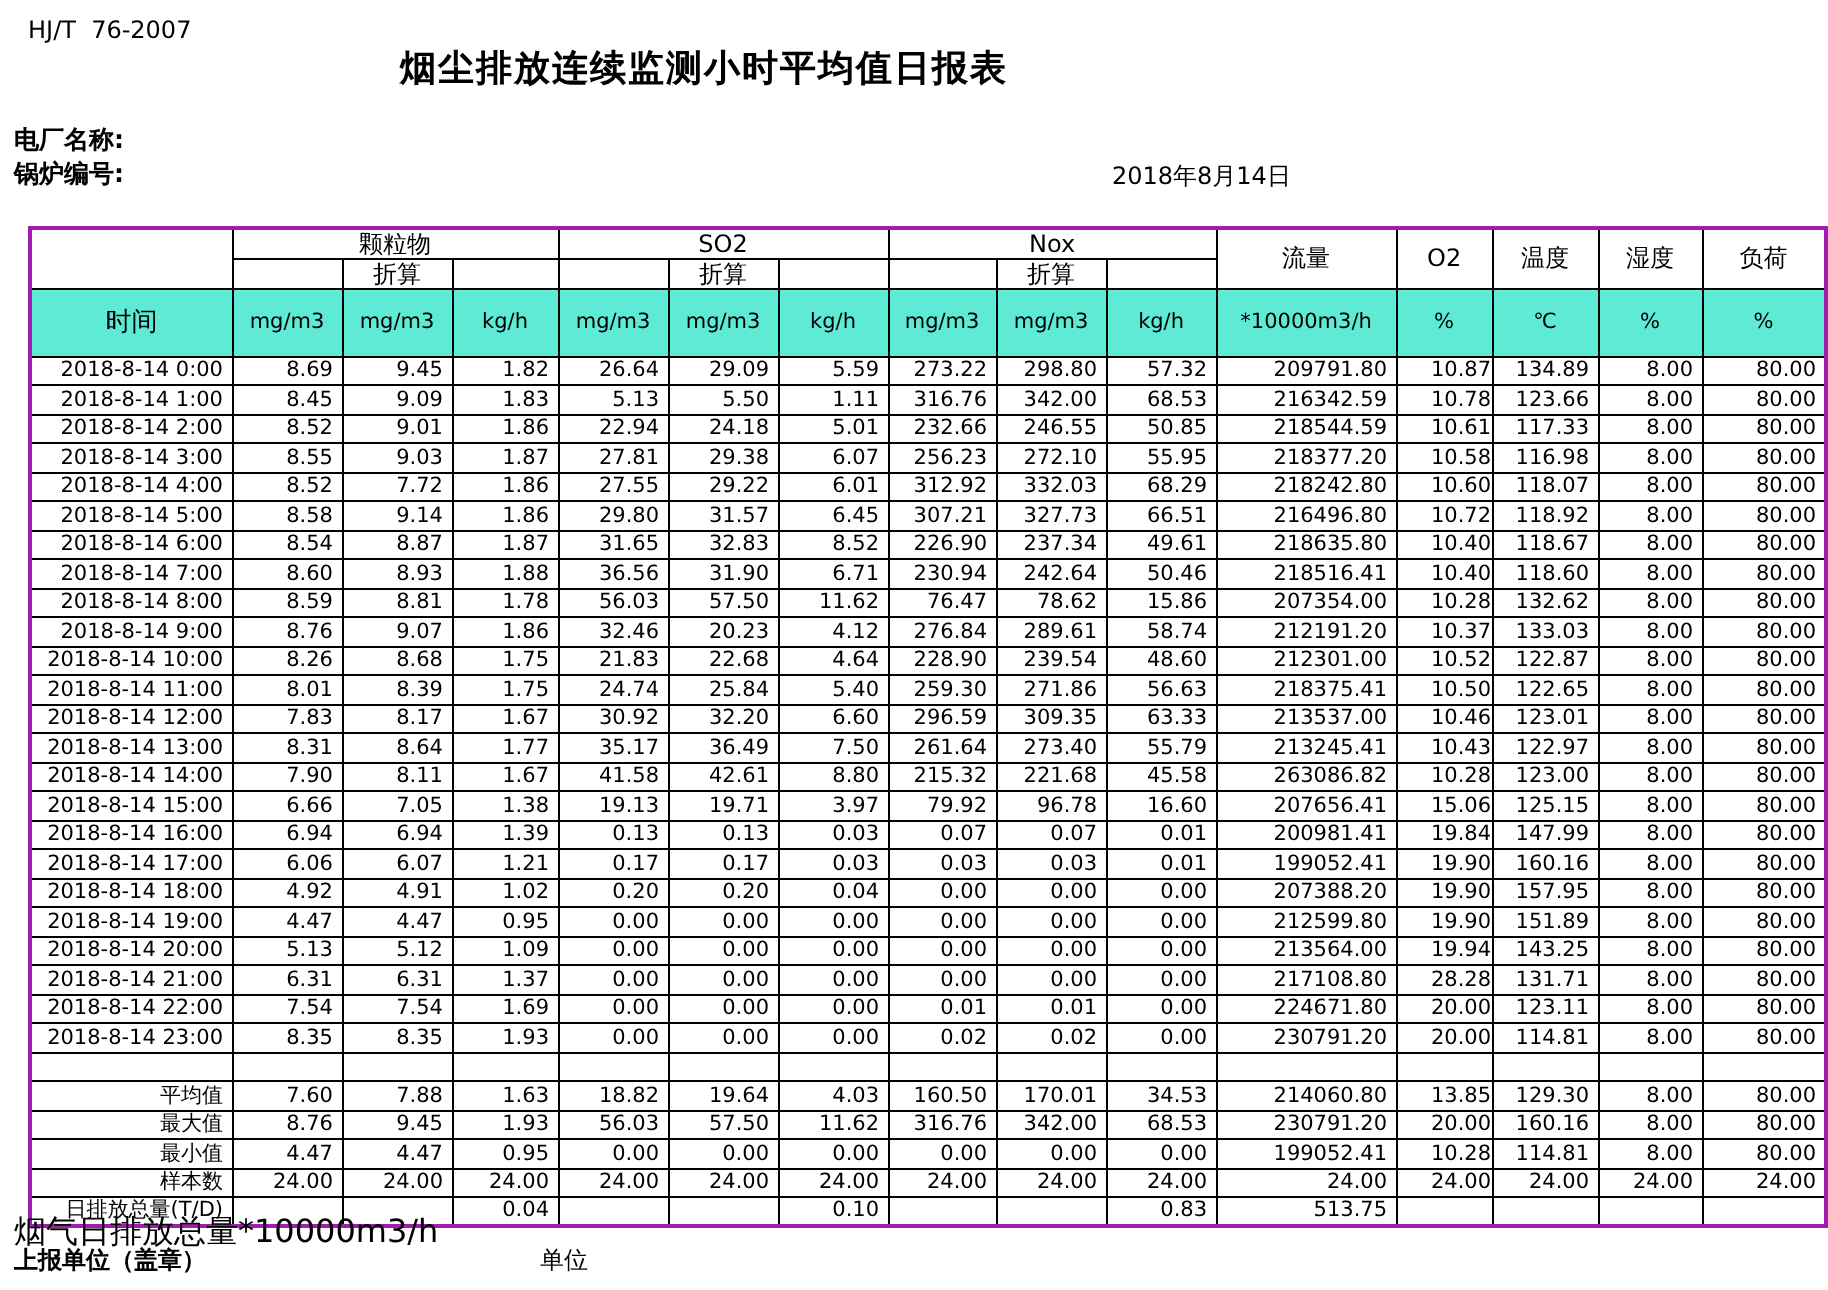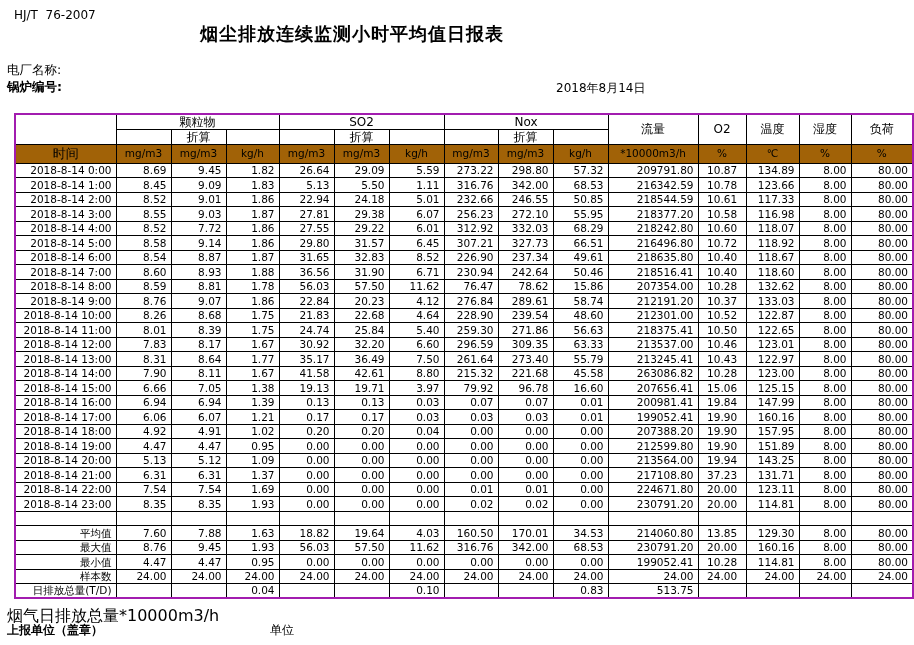--- a/index.html
+++ b/index.html
@@ -2,33 +2,33 @@
 <html><head>
 <meta charset="utf-8">
 <style>
   *{box-sizing:border-box;margin:0;padding:0}
   html,body{background:#fff}
   body{position:relative;width:914px;height:645px;overflow:hidden;
        font-family:"DejaVu Sans",sans-serif;color:#000}
   .abs{position:absolute;white-space:pre}
   #std-no{left:14px;top:8px;font-size:12px;font-weight:normal}
   #page-title{left:200px;top:22px;font-size:18px;font-weight:bold;letter-spacing:1px}
-  #plant-label{left:7px;top:62px;font-size:12.5px;font-weight:normal}
+  #plant-label{left:7px;top:62px;font-size:12.5px;font-weight:bold}
   #boiler-label{left:7px;top:79px;font-size:12.5px;font-weight:bold}
   #report-date{left:556px;top:80px;font-size:12px}
   #report-table{position:absolute;left:14px;top:113px;width:898px;
     border-collapse:collapse;table-layout:fixed;font-size:10.5px;
     border:2px solid #a21caf}
   #report-table th,#report-table td{border:1px solid #000;overflow:hidden;
     white-space:nowrap;line-height:1;vertical-align:middle}
   thead th{font-weight:normal;text-align:center;font-size:12px;height:15px;background:#fff}
-  tr.units-row th{height:19px;background:#a16207;font-size:10.5px;font-weight:normal}
+  tr.units-row th{height:34px;background:#5eead4;font-size:10.5px;font-weight:normal}
   tr.units-row th.time-h{font-size:13px}
   #report-table td{text-align:right;padding-right:4px;height:14.5px;background:#fff}
-  #report-table td.c11{text-align:center;padding-right:0}
+  #report-table td.c11{padding-right:0}
   tr.spacer-row td{height:18px}
   tr.summary-row td{background:#ccffcc;height:14px}
   tr.total-row td{height:15px}
   tr.total-row td.c0{text-align:left;padding-left:1px;padding-right:0}
   #footer-note{left:7px;top:606px;font-size:16px}
   #report-unit{left:7px;top:622px;font-size:12px;font-weight:bold}
   #unit-label{left:270px;top:622px;font-size:12px}
 </style>
 </head>
 <body>
@@ -250,21 +250,21 @@
         <td class="c11">10.28</td>
         <td class="c12">132.62</td>
         <td class="c13">8.00</td>
         <td class="c14">80.00</td>
       </tr>
       <tr class="data-row">
         <td class="c0">2018-8-14 9:00</td>
         <td class="c1">8.76</td>
         <td class="c2">9.07</td>
         <td class="c3">1.86</td>
-        <td class="c4">22.84</td>
+        <td class="c4">32.46</td>
         <td class="c5">20.23</td>
         <td class="c6">4.12</td>
         <td class="c7">276.84</td>
         <td class="c8">289.61</td>
         <td class="c9">58.74</td>
         <td class="c10">212191.20</td>
         <td class="c11">10.37</td>
         <td class="c12">133.03</td>
         <td class="c13">8.00</td>
         <td class="c14">80.00</td>
@@ -461,21 +461,21 @@
         <td class="c1">6.31</td>
         <td class="c2">6.31</td>
         <td class="c3">1.37</td>
         <td class="c4">0.00</td>
         <td class="c5">0.00</td>
         <td class="c6">0.00</td>
         <td class="c7">0.00</td>
         <td class="c8">0.00</td>
         <td class="c9">0.00</td>
         <td class="c10">217108.80</td>
-        <td class="c11">37.23</td>
+        <td class="c11">28.28</td>
         <td class="c12">131.71</td>
         <td class="c13">8.00</td>
         <td class="c14">80.00</td>
       </tr>
       <tr class="data-row">
         <td class="c0">2018-8-14 22:00</td>
         <td class="c1">7.54</td>
         <td class="c2">7.54</td>
         <td class="c3">1.69</td>
         <td class="c4">0.00</td>

